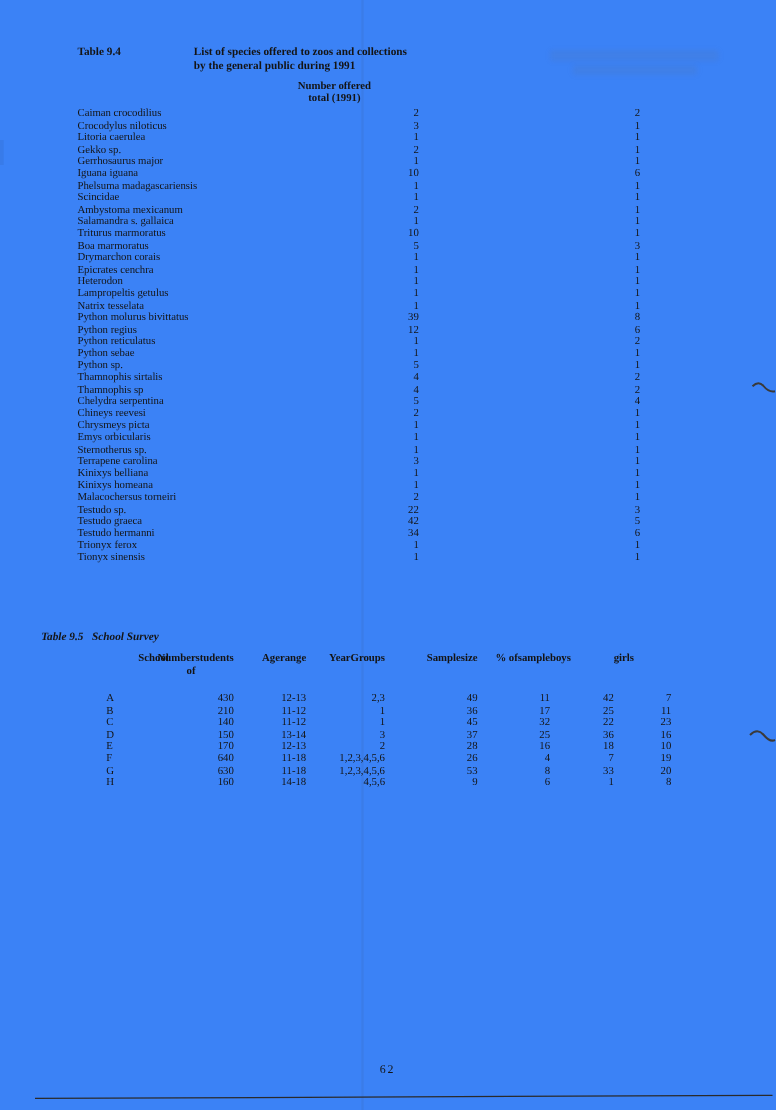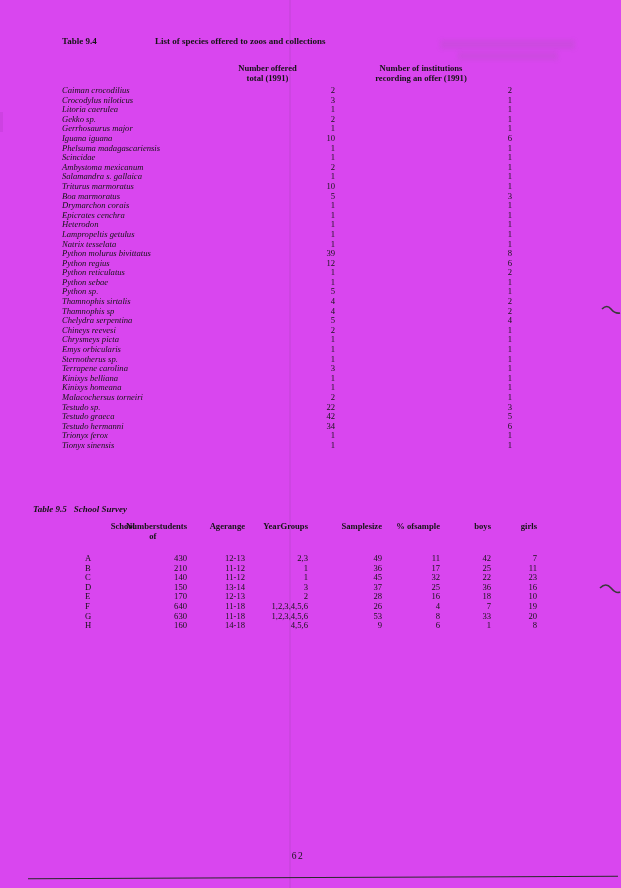--- a/index.html
+++ b/index.html
@@ -1,77 +1,74 @@
 <!DOCTYPE html>
 <html><head>
 <meta charset="utf-8">
 <style>
   html,body{margin:0;padding:0;background:#e8e8e6;}
   .page{
     position:relative;width:621px;height:888px;margin:0;
-    background:#d946ef;
+    background:#3b82f6;
     font-family:"Liberation Serif", serif;
     color:#141414;overflow:hidden;
   }
   .fold-line{position:absolute;left:289px;top:0;width:2px;height:888px;background:rgba(60,60,60,0.07);}
   
   .t94-label{position:absolute;left:62px;top:36px;font-size:9px;font-weight:bold;}
   .t94-title{position:absolute;left:155px;top:36px;width:220px;font-size:9px;font-weight:bold;line-height:10.5px;}
   .t94-colhead{position:absolute;top:63px;font-size:8.6px;font-weight:bold;line-height:10px;text-align:center;}
   .t94-colhead.c1{left:200px;width:135px;}
   .t94-colhead.c2{left:330px;width:182px;}
   .t94-body{position:absolute;left:62px;top:86px;width:450px;}
   .r94{display:grid;grid-template-columns:188px 85px 177px;height:9.6px;font-size:8.6px;line-height:9.6px;}
-  .r94 .sp{font-style:italic;white-space:nowrap;}
+  .r94 .sp{white-space:nowrap;}
   .r94 .num{text-align:right;}
   
   .t95-label{position:absolute;left:33px;top:504px;font-size:9px;font-weight:bold;font-style:italic;}
   .t95-label .gap{margin-left:7px;}
   .grid95{display:grid;grid-template-columns:50px 52px 58px 63px 74px 58px 51px 46px;}
   .t95-head{position:absolute;left:85px;top:521px;width:452px;font-size:8.6px;font-weight:bold;line-height:10px;}
   .h95{display:flex;flex-direction:row;justify-content:flex-end;height:20px;text-align:right;}
   .h95.left{text-align:right;}
-  .h95.topline{justify-content:flex-end;}
+  .h95.topline{justify-content:flex-start;}
   .t95-body{position:absolute;left:85px;top:554px;width:452px;}
   .r95{height:9.6px;font-size:8.6px;line-height:9.6px;}
   .r95 .cell{text-align:right;}
   .r95 .cell.left{text-align:left;}
   .t95-total{position:absolute;left:85px;top:638px;width:452px;height:11px;font-size:8.8px;line-height:11px;}
   
   .ghost{position:absolute;background:rgba(110,110,110,0.10);filter:blur(2px);border-radius:2px;}
   .g1{left:440px;top:40px;width:135px;height:9px;}
   .g2{left:458px;top:52px;width:100px;height:8px;}
   .tick{position:absolute;}
   .tick1{left:601px;top:303px;}
   .tick2{left:599px;top:580px;}
-  .page-number{position:absolute;left:273px;top:851px;width:50px;text-align:center;font-size:9.5px;letter-spacing:1.5px;}
+  .page-number{position:absolute;left:285px;top:851px;width:50px;text-align:center;font-size:9.5px;letter-spacing:1.5px;}
   .bottom-rule{position:absolute;left:28px;top:877px;width:590px;height:1.4px;background:#2a2a2a;transform:rotate(-0.25deg);}
   .left-speck{position:absolute;left:0;top:112px;width:3px;height:20px;background:rgba(0,0,0,0.05);}
 </style>
 </head>
 <body>
 
 <div class="page">
 
   <div class="fold-line"></div>
   <div class="left-speck"></div>
   <div class="ghost g1"></div>
   <div class="ghost g2"></div>
 
   <div class="t94-label">Table 9.4</div>
   <div class="t94-title">
     <div>List of species offered to zoos and collections</div>
+    <div>by the general public during 1991</div>
   </div>
   <div class="t94-colhead c1">
     <div>Number offered</div>
     <div>total (1991)</div>
-  </div>
-  <div class="t94-colhead c2">
-    <div>Number of institutions</div>
-    <div>recording an offer (1991)</div>
   </div>
 
   <div class="t94-body">
 
       <div class="r94">
         <span class="sp">Caiman crocodilius</span>
         <span class="num">2</span>
         <span class="num">2</span>
       </div>
 

